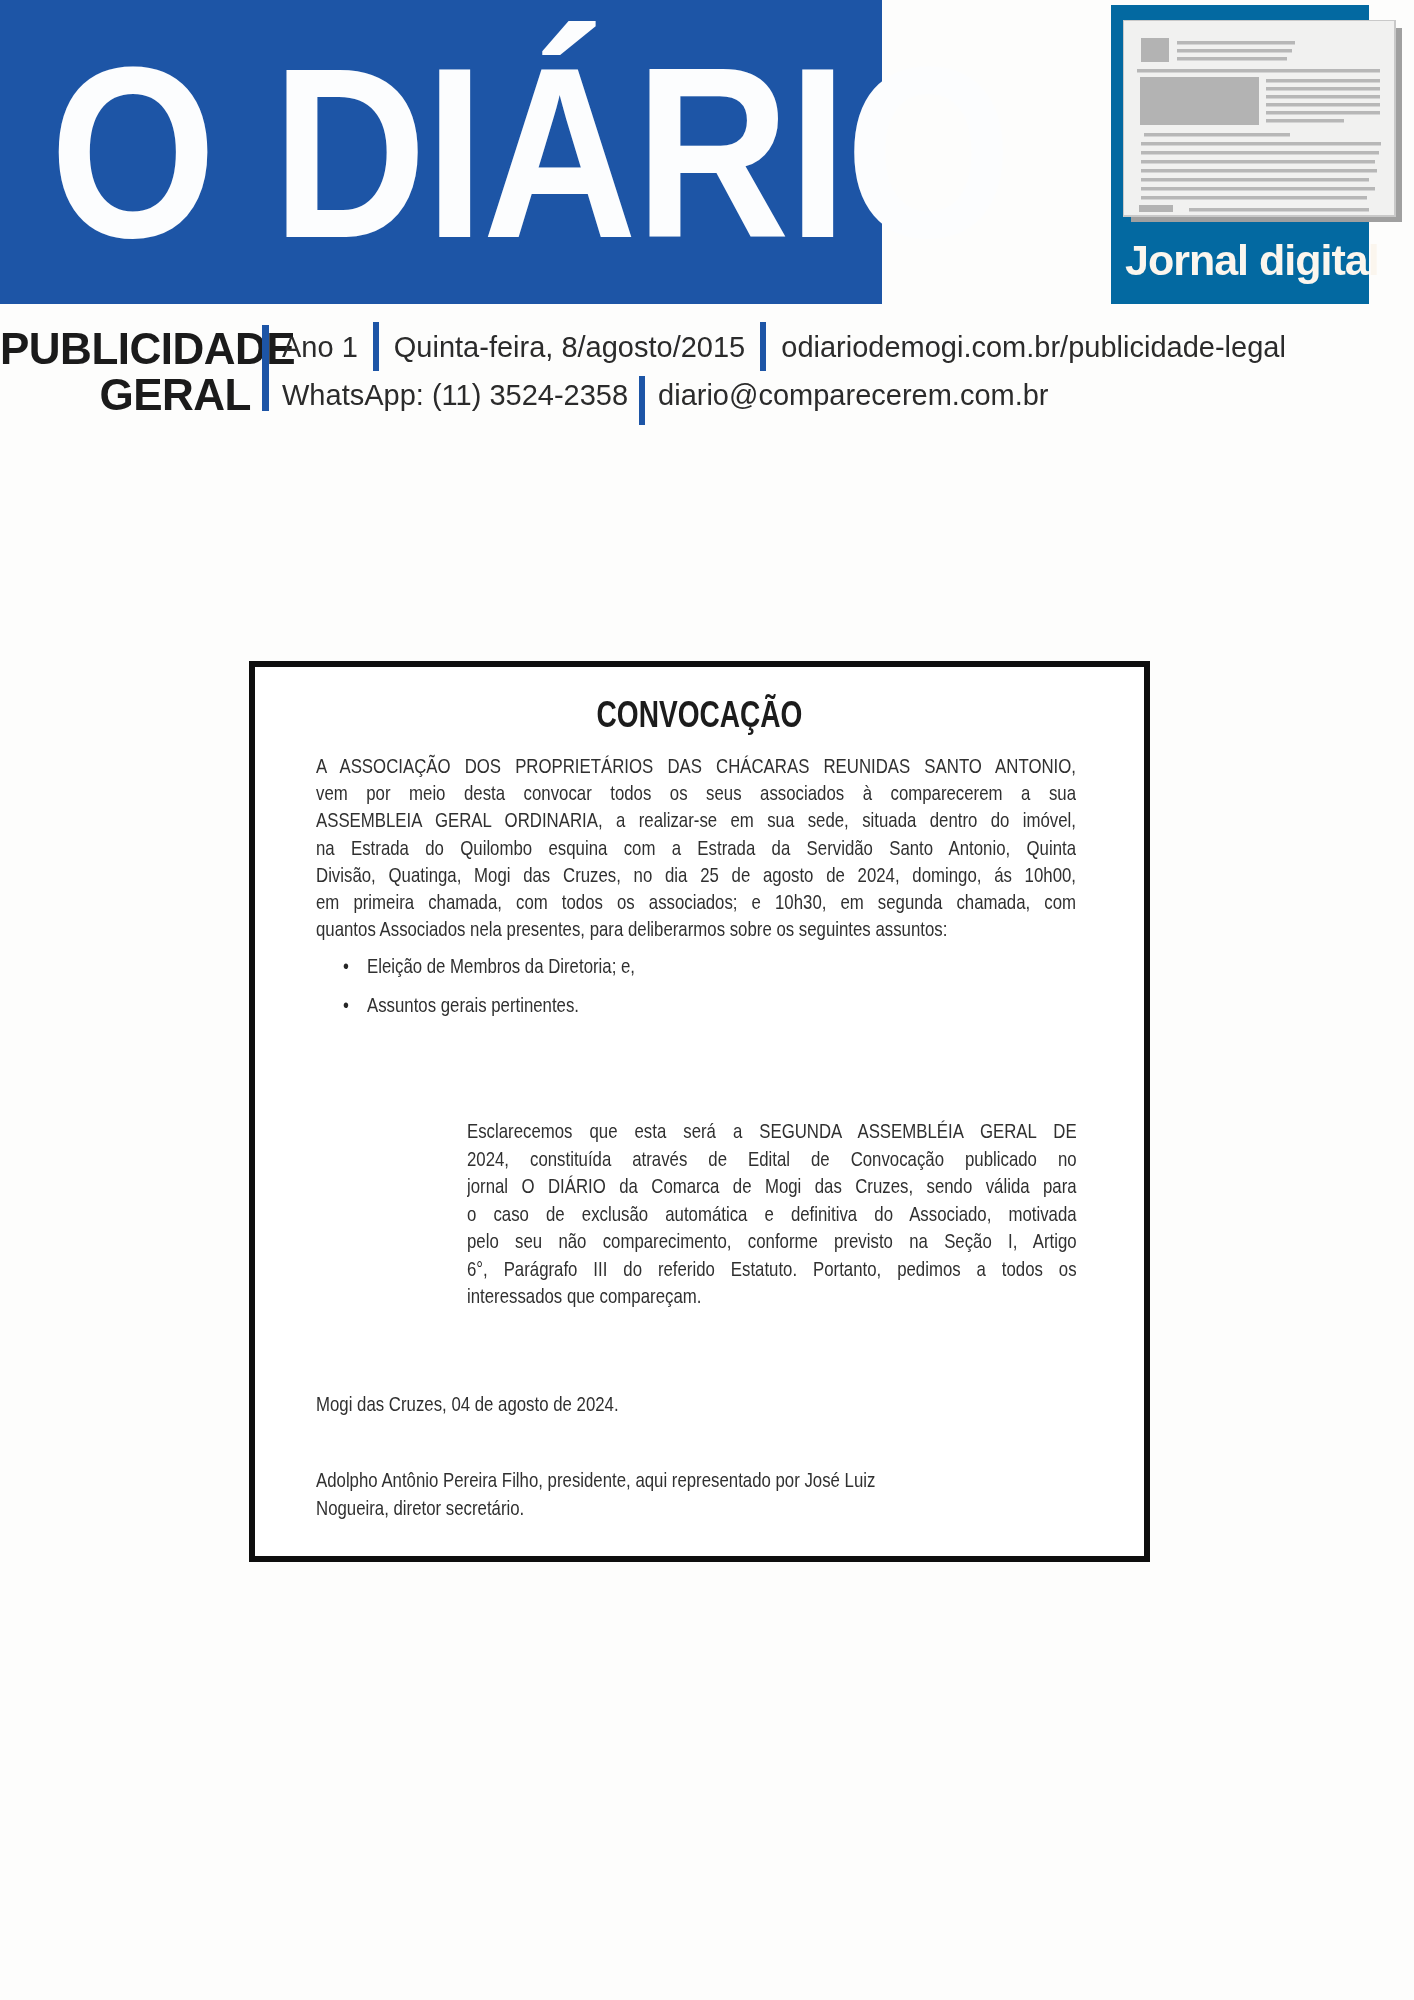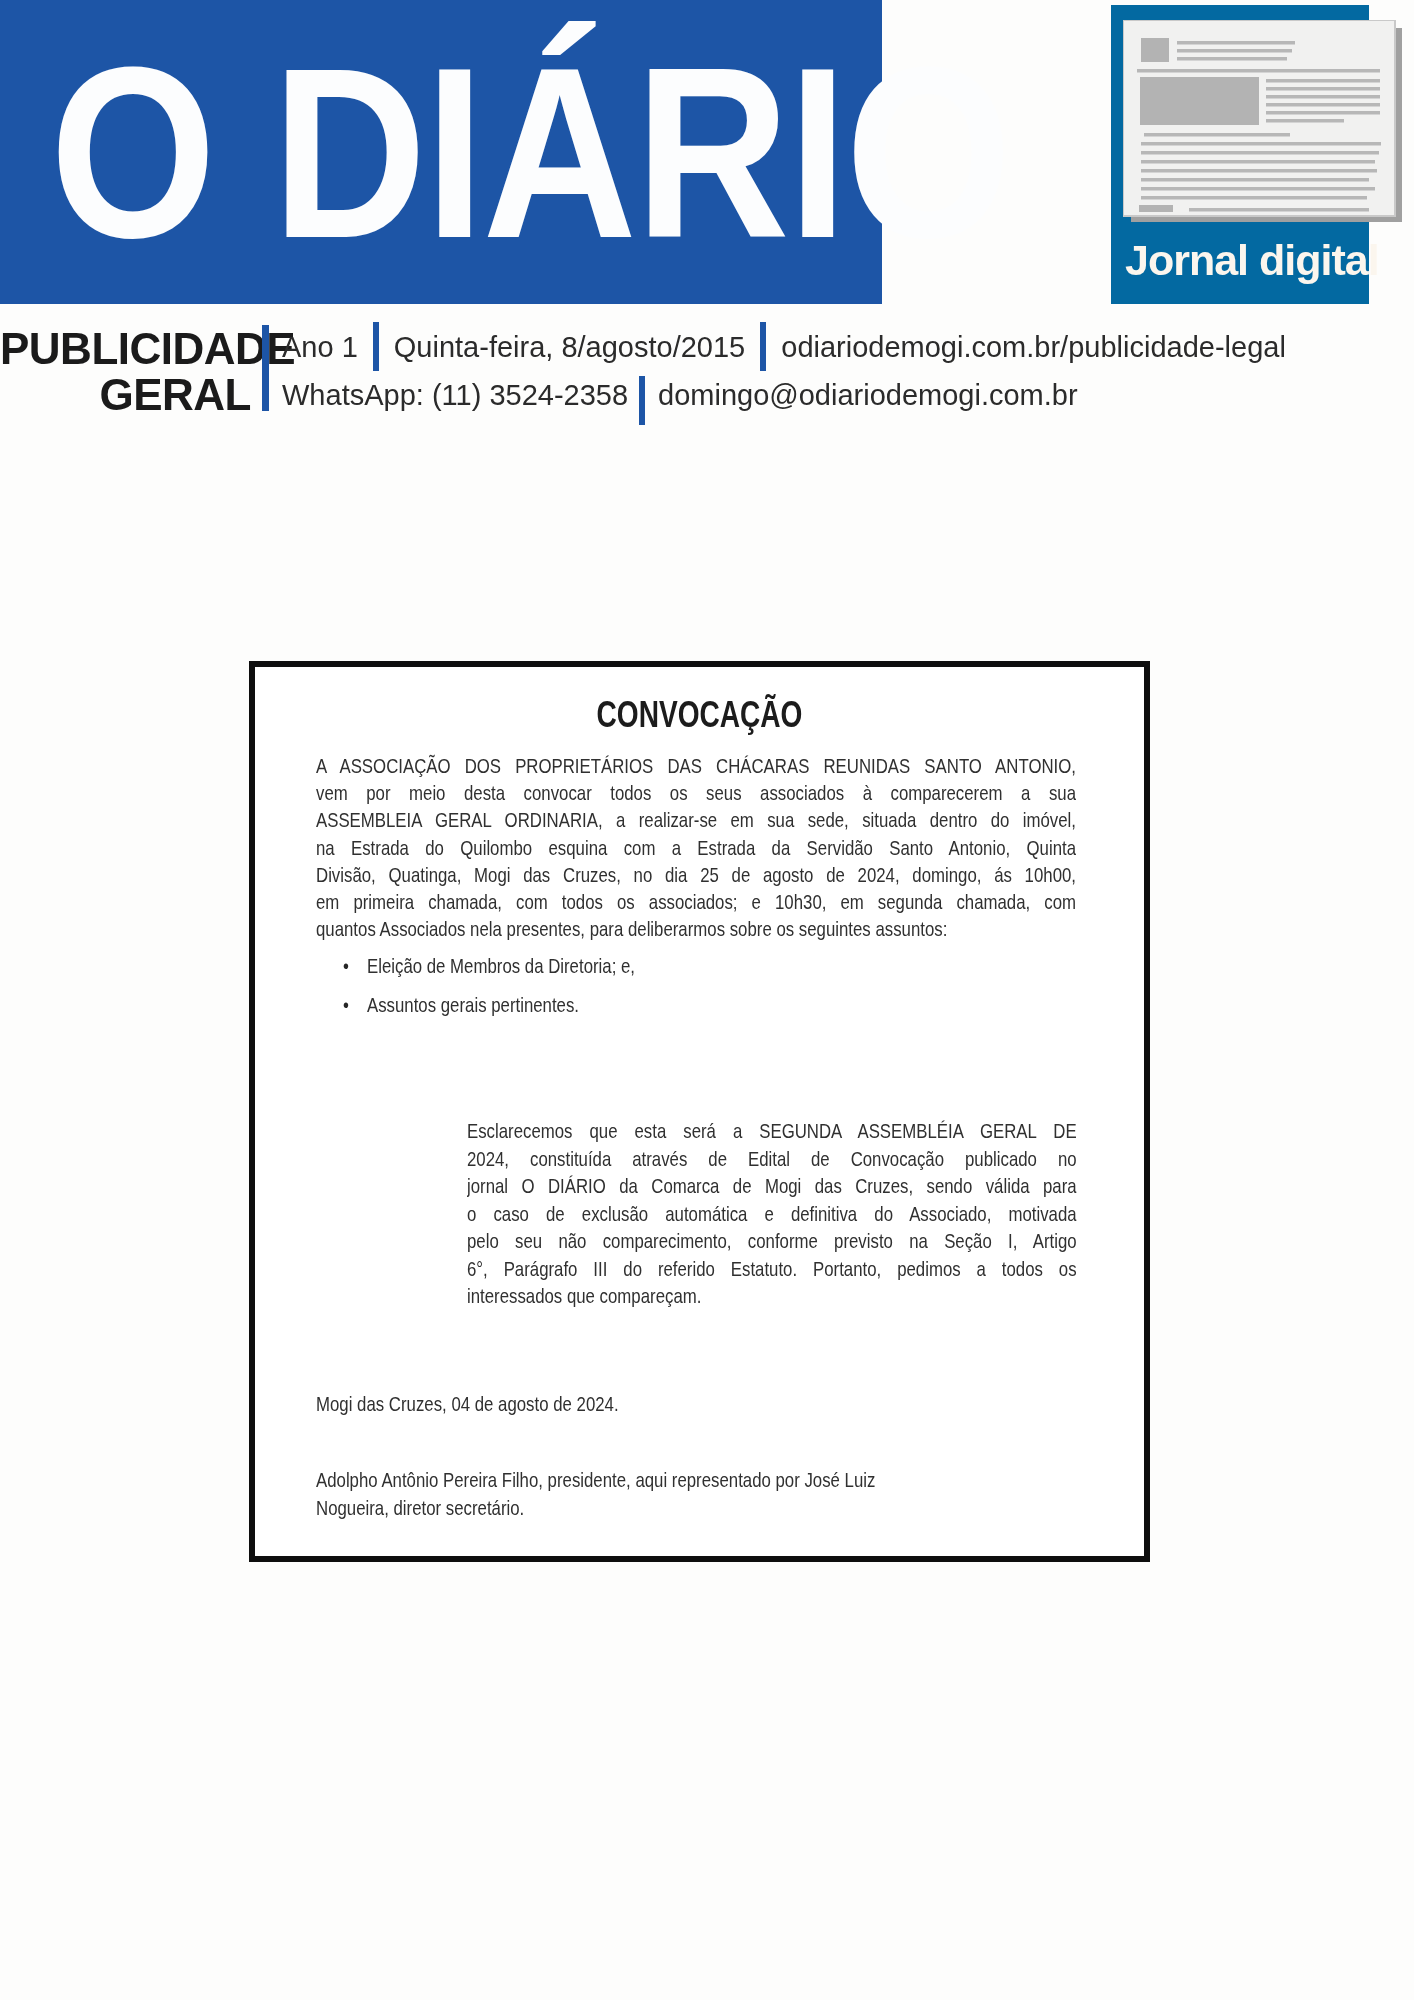--- a/index.html
+++ b/index.html
@@ -150,21 +150,21 @@
     <span>Ano 1</span>
     <span class="vbar"></span>
     <span>Quinta-feira, 8/agosto/2015</span>
     <span class="vbar"></span>
     <span>odiariodemogi.com.br/publicidade-legal</span>
   </div>
 
   <div class="meta-row meta-row2">
     <span>WhatsApp: (11) 3524-2358</span>
     <span class="vbar"></span>
-    <span>domingo@odiariodemogi.com.br</span>
+    <span>diario@comparecerem.com.br</span>
   </div>
 </section>
 
 <section class="doc-box">
   <h1 class="doc-title">CONVOCAÇÃO</h1>
 
   <div class="para1 condense doc-text">
     <div class="jline">A ASSOCIAÇÃO DOS PROPRIETÁRIOS DAS CHÁCARAS REUNIDAS SANTO ANTONIO,</div>
     <div class="jline">vem por meio desta convocar todos os seus associados à comparecerem a sua</div>
     <div class="jline">ASSEMBLEIA GERAL ORDINARIA, a realizar-se em sua sede, situada dentro do imóvel,</div>

